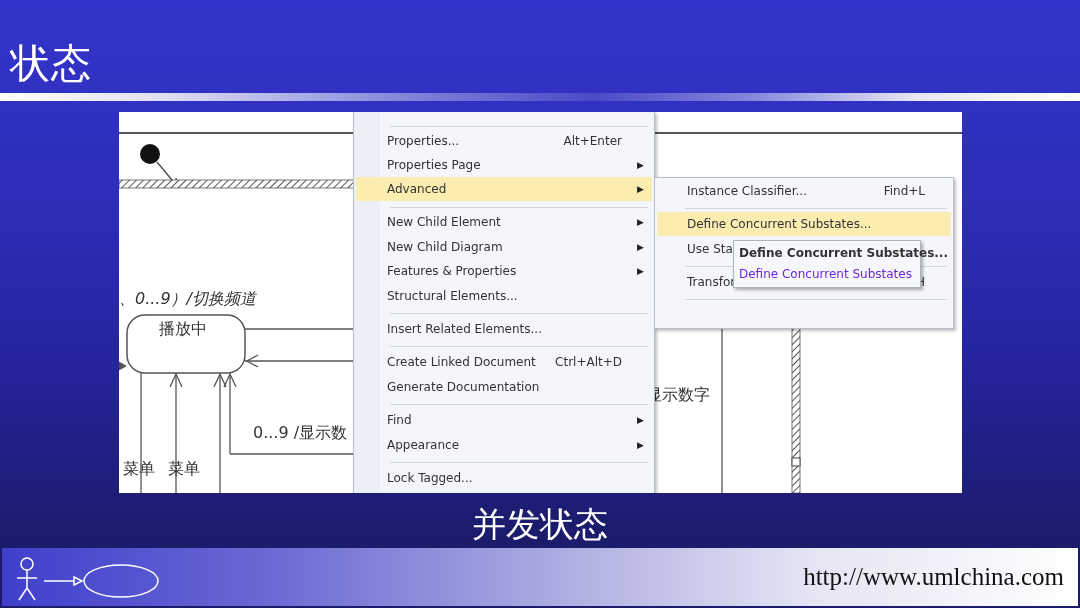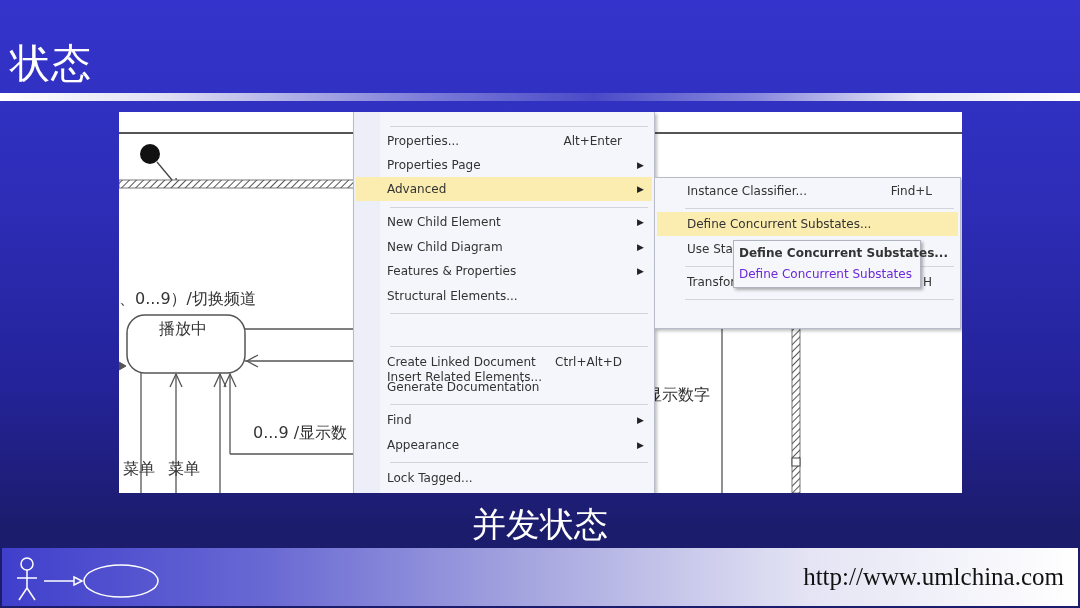--- a/index.html
+++ b/index.html
@@ -37,21 +37,20 @@
   }
   .mi.hl { background:#fbecb0; }
   .mi .sc { position:absolute; right:30px; top:0; }
   .mi .arrow { position:absolute; right:8px; top:0; font-size:9px; color:#222; }
   .sep { position:absolute; left:36px; right:6px; height:1px; background:#d2d5dc; }
 
   .submenu {
     position:absolute; left:535px; top:65px; width:298px; height:150px;
     background:#f4f6fb; border:1px solid #b8bcc8;
     box-shadow: 2px 2px 3px rgba(0,0,0,0.25);
-    padding-left: 7px;
   }
   .submenu .mi { padding-left:30px; left:2px; right:2px; }
   .submenu .mi .sc { right:26px; }
   .submenu .sep { left:30px; right:6px; }
 
   .tooltip {
     position:absolute; left:614px; top:128px; width:186px; height:46px;
     background:#f6f7fb; border:1px solid #b0b4c0;
     box-shadow: 2px 2px 3px rgba(0,0,0,0.3);
     font-family:"DejaVu Sans", sans-serif;
@@ -111,21 +110,21 @@
     <polyline points="95,275 101,262 107,275" fill="none" stroke="#555" stroke-width="1.3"></polyline>
     <line x1="111" y1="262" x2="111" y2="342" stroke="#555" stroke-width="1.3"></line>
     <polyline points="105,275 111,262 117,275" fill="none" stroke="#555" stroke-width="1.3"></polyline>
     <line x1="111" y1="342" x2="240" y2="342" stroke="#555" stroke-width="1.3"></line>
 
     <line x1="603" y1="215" x2="603" y2="381" stroke="#555" stroke-width="1.3"></line>
     <rect x="673" y="215" width="8" height="166" fill="url(#hatch)" stroke="#555" stroke-width="0.8"></rect>
     <rect x="673" y="346" width="8" height="8" fill="#fff" stroke="#444" stroke-width="1"></rect>
   </svg>
 
-  <div class="dtext" style="left:0px; top:177px;">、0...9）/切换频道</div>
+  <div class="dtext" style="left:0px; top:177px;font-style:italic;">、0...9）/切换频道</div>
   <div class="dtext" style="left:40px; top:207px; font-weight:normal; font-size:16px;">播放中</div>
   <div class="dtext" style="left:134px; top:311px;">0...9 /显示数</div>
   <div class="dtext" style="left:527px; top:273px;">显示数字</div>
   <div class="dtext" style="left:4px; top:347px;">菜单</div>
   <div class="dtext" style="left:49px; top:347px;">菜单</div>
 
   <div class="menu">
     <div class="gutter"></div>
     <div class="sep" style="top:14px;"></div>
 
@@ -151,21 +150,21 @@
       <span class="arrow">▶</span>
     </div>
     <div class="mi" style="top:147px;">
       <span>Features &amp; Properties</span>
       <span class="arrow">▶</span>
     </div>
     <div class="mi" style="top:172px;">
       <span>Structural Elements...</span>
     </div>
     <div class="sep" style="top:201px;"></div>
-    <div class="mi" style="top:205px;margin-top:48px;">
+    <div class="mi" style="top:205px;">
       <span>Insert Related Elements...</span>
     </div>
     <div class="sep" style="top:234px;"></div>
     <div class="mi" style="top:238px;">
       <span>Create Linked Document</span>
       <span class="sc">Ctrl+Alt+D</span>
     </div>
     <div class="mi" style="top:263px;">
       <span>Generate Documentation</span>
     </div>

